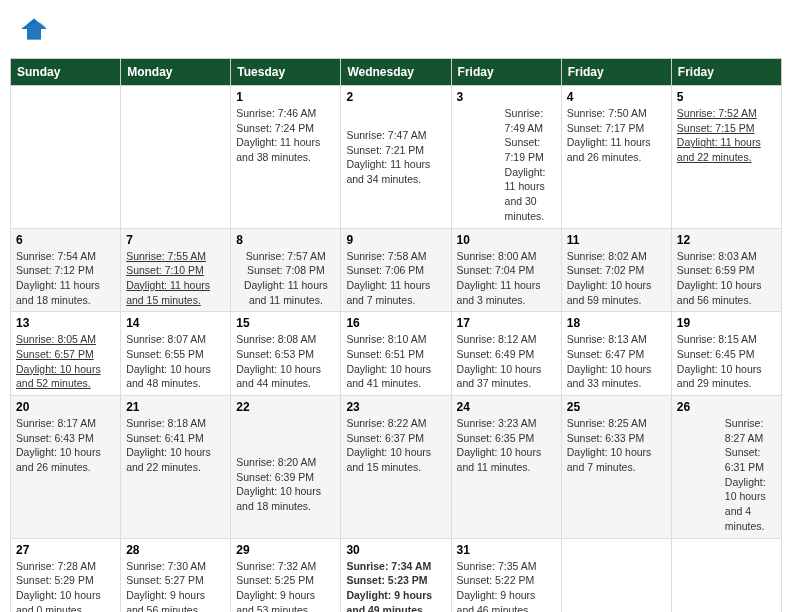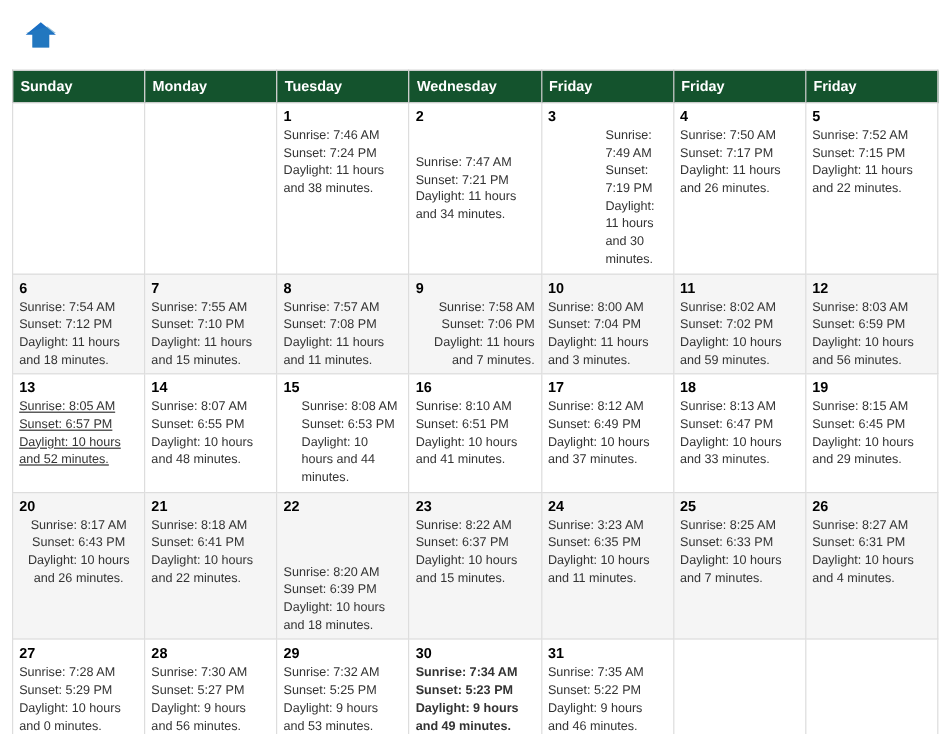--- a/index.html
+++ b/index.html
@@ -143,47 +143,47 @@
 Daylight: 11 hours and 30 minutes.</div>
         </td>
         <td>
           <span class="day-num">4</span>
           <div class="day-info" style="white-space: pre-line;">Sunrise: 7:50 AM
 Sunset: 7:17 PM
 Daylight: 11 hours and 26 minutes.</div>
         </td>
         <td>
           <span class="day-num">5</span>
-          <div class="day-info" style="white-space: pre-line;">Sunrise: 7:52 AM
+          <div class="day-info" style="white-space: pre-line; text-decoration: underline;">Sunrise: 7:52 AM
 Sunset: 7:15 PM
 Daylight: 11 hours and 22 minutes.</div>
         </td>
       </tr>
       <tr>
         <td>
           <span class="day-num">6</span>
           <div class="day-info" style="white-space: pre-line;">Sunrise: 7:54 AM
 Sunset: 7:12 PM
 Daylight: 11 hours and 18 minutes.</div>
         </td>
         <td>
           <span class="day-num">7</span>
-          <div class="day-info" style="white-space: pre-line;">Sunrise: 7:55 AM
+          <div class="day-info" style="white-space: pre-line; text-decoration: underline;">Sunrise: 7:55 AM
 Sunset: 7:10 PM
 Daylight: 11 hours and 15 minutes.</div>
         </td>
         <td>
           <span class="day-num">8</span>
-          <div class="day-info" style="white-space: pre-line;">Sunrise: 7:57 AM
+          <div class="day-info" style="white-space: pre-line; text-align: center;">Sunrise: 7:57 AM
 Sunset: 7:08 PM
 Daylight: 11 hours and 11 minutes.</div>
         </td>
         <td>
           <span class="day-num">9</span>
-          <div class="day-info" style="white-space: pre-line; text-align: right;">Sunrise: 7:58 AM
+          <div class="day-info" style="white-space: pre-line;">Sunrise: 7:58 AM
 Sunset: 7:06 PM
 Daylight: 11 hours and 7 minutes.</div>
         </td>
         <td>
           <span class="day-num">10</span>
           <div class="day-info" style="white-space: pre-line;">Sunrise: 8:00 AM
 Sunset: 7:04 PM
 Daylight: 11 hours and 3 minutes.</div>
         </td>
         <td>
@@ -207,21 +207,21 @@
 Daylight: 10 hours and 52 minutes.</div>
         </td>
         <td>
           <span class="day-num">14</span>
           <div class="day-info" style="white-space: pre-line;">Sunrise: 8:07 AM
 Sunset: 6:55 PM
 Daylight: 10 hours and 48 minutes.</div>
         </td>
         <td>
           <span class="day-num">15</span>
-          <div class="day-info" style="white-space: pre-line; margin-left: 15px;">Sunrise: 8:08 AM
+          <div class="day-info" style="white-space: pre-line;">Sunrise: 8:08 AM
 Sunset: 6:53 PM
 Daylight: 10 hours and 44 minutes.</div>
         </td>
         <td>
           <span class="day-num">16</span>
           <div class="day-info" style="white-space: pre-line;">Sunrise: 8:10 AM
 Sunset: 6:51 PM
 Daylight: 10 hours and 41 minutes.</div>
         </td>
         <td>
@@ -239,21 +239,21 @@
         <td>
           <span class="day-num">19</span>
           <div class="day-info" style="white-space: pre-line;">Sunrise: 8:15 AM
 Sunset: 6:45 PM
 Daylight: 10 hours and 29 minutes.</div>
         </td>
       </tr>
       <tr>
         <td>
           <span class="day-num">20</span>
-          <div class="day-info" style="white-space: pre-line; text-align: center;">Sunrise: 8:17 AM
+          <div class="day-info" style="white-space: pre-line;">Sunrise: 8:17 AM
 Sunset: 6:43 PM
 Daylight: 10 hours and 26 minutes.</div>
         </td>
         <td>
           <span class="day-num">21</span>
           <div class="day-info" style="white-space: pre-line;">Sunrise: 8:18 AM
 Sunset: 6:41 PM
 Daylight: 10 hours and 22 minutes.</div>
         </td>
         <td>
@@ -275,21 +275,21 @@
 Daylight: 10 hours and 11 minutes.</div>
         </td>
         <td>
           <span class="day-num">25</span>
           <div class="day-info" style="white-space: pre-line;">Sunrise: 8:25 AM
 Sunset: 6:33 PM
 Daylight: 10 hours and 7 minutes.</div>
         </td>
         <td>
           <span class="day-num">26</span>
-          <div class="day-info" style="white-space: pre-line;">Sunrise: 8:27 AM
+          <div class="day-info" style="white-space: pre-line; margin-left: 48px;">Sunrise: 8:27 AM
 Sunset: 6:31 PM
 Daylight: 10 hours and 4 minutes.</div>
         </td>
       </tr>
       <tr>
         <td>
           <span class="day-num">27</span>
           <div class="day-info" style="white-space: pre-line;">Sunrise: 7:28 AM
 Sunset: 5:29 PM
 Daylight: 10 hours and 0 minutes.</div>

